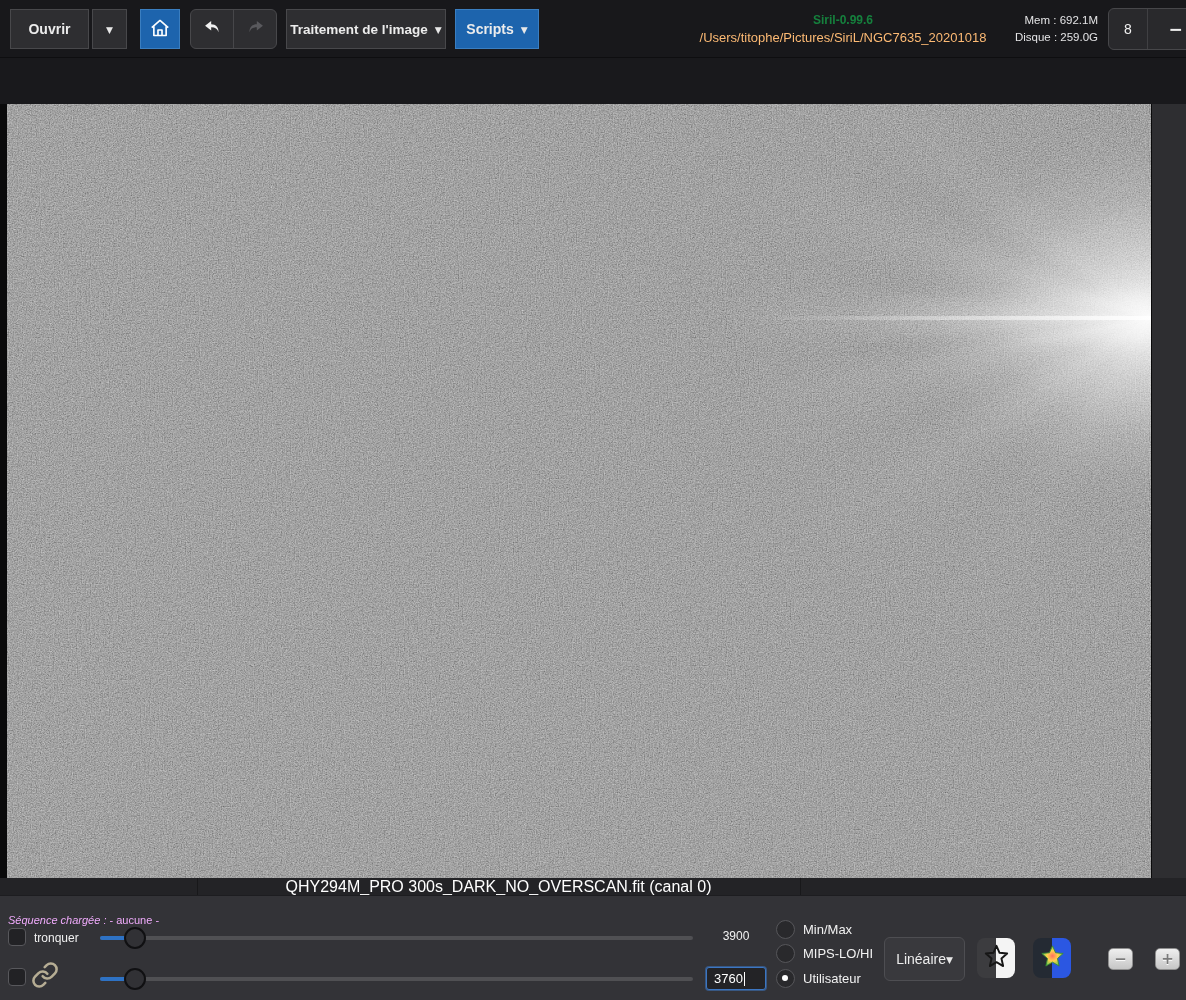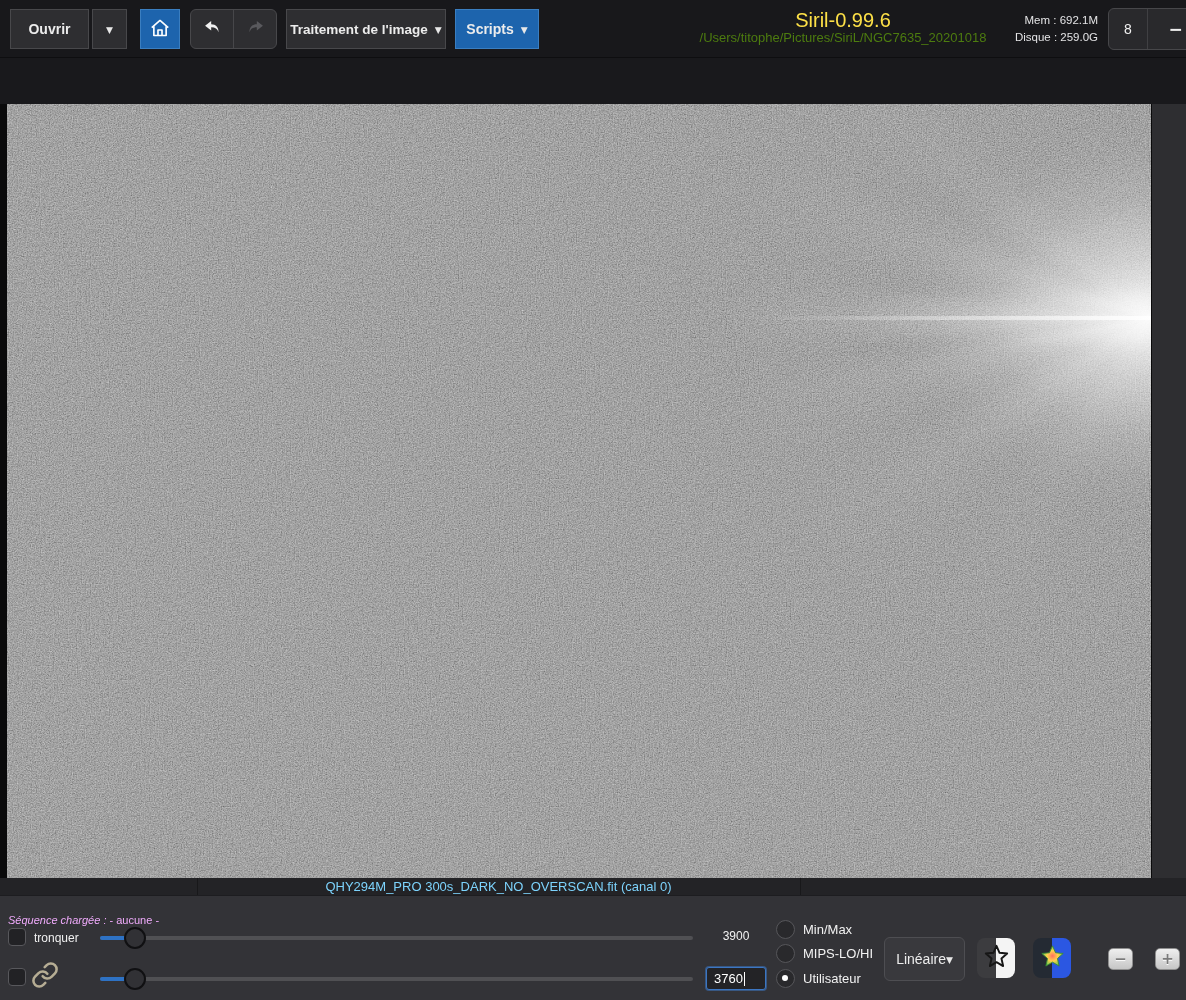--- a/index.html
+++ b/index.html
@@ -21,22 +21,22 @@
   .caret { font-family:"DejaVu Sans", sans-serif; font-size:9px; color:#e8e8e8; line-height:1; padding-top:2px; }
   .btn-open { left:10px; width:79px; }
   .btn-open-caret { left:92px; width:35px; }
   .btn-home { left:140px; width:40px; }
   .undo-group { position:absolute; left:190px; top:9px; width:87px; height:40px; background:#2e2e31; border:1px solid #48484b; border-radius:6px; display:flex; }
   .undo-half { flex:1; display:flex; align-items:center; justify-content:center; cursor:pointer; }
   .undo-half + .undo-half { border-left:1px solid #47474a; }
   .btn-improc { left:286px; width:160px; font-size:13.5px; }
   .btn-scripts { left:455px; width:84px;justify-content:center; }
   .title-block { position:absolute; left:593px; top:11px; width:500px; text-align:center; pointer-events:none; }
-  .title-main { font-size:20px; font-weight:normal; color:#fde047; line-height:18px; }
-  .title-path { font-size:13px; color:#4d7c0f; line-height:17px; }
+  .title-main { font-size:12px; font-weight:bold; color:#15803d; line-height:18px; }
+  .title-path { font-size:13px; color:#fdba74; line-height:17px; }
   .mem-block { position:absolute; right:88px; top:12px; text-align:right; font-size:11.5px; color:#e3e3e5; line-height:17px; }
   .zoom-spin { position:absolute; left:1108px; top:8px; width:96px; height:42px; background:#29292c; border:1px solid #47474a; border-radius:6px; display:flex; overflow:hidden; }
   .zoom-spin .val { width:38px; display:flex; align-items:center; justify-content:center; font-size:14px; color:#f0f0f0; }
   .zoom-spin .minus { flex:1; border-left:1px solid #404043; display:flex; align-items:center; justify-content:center; font-size:17px; font-weight:bold; color:#f0f0f0; cursor:pointer; font-family:"DejaVu Sans", sans-serif; }
   
   .tabbar { position:absolute; left:0; top:58px; width:1186px; height:46px; background:#1e1e21; }
   .tab { position:absolute; left:8px; top:0; width:76px; height:46px; cursor:pointer; }
   .tab-label { position:absolute; left:0; right:0; top:13px; text-align:center; font-size:13px; font-weight:bold; color:#f2f2f2; }
   .tab-underline { position:absolute; left:0; right:0; bottom:0; height:4px; background:#2c66a9; }
   
@@ -64,21 +64,21 @@
   .glow-haze { position:absolute; right:0; top:calc(27.6% - 24px); width:340px; height:48px;
     background:linear-gradient(to left, rgba(255,255,255,.38), rgba(255,255,255,.12) 55%, transparent 90%);
     filter:blur(7px); }
   .glow-streak { position:absolute; right:0; top:calc(27.6% - 2px); width:440px; height:4px;
     background:linear-gradient(to left, rgba(255,255,255,.95), rgba(255,255,255,.45) 40%, rgba(255,255,255,.12) 72%, transparent 95%);
     filter:blur(.6px); }
   
   .statusbar { position:absolute; left:0; top:878px; width:1186px; height:17px; background:#232326; }
   .status-sep { position:absolute; top:0; width:1px; height:17px; background:#18181a; }
   .caption-section { position:absolute; left:197px; top:0; width:603px; height:17px; display:flex; align-items:center; justify-content:center; }
-  .caption { font-size:13px; color:#7dd3fc; white-space:nowrap; }
+  .caption { font-size:16px; color:#ffffff; white-space:nowrap; }
   
   .bottom { position:absolute; left:0; top:895px; width:1186px; height:105px; background:#333337; border-top:1px solid #1d1d20; }
   .seq-line { position:absolute; left:8px; top:18px; font-size:11px; color:#f0abfc; }
   .seq-label { font-style:italic; }
   .checkbox { position:absolute; width:18px; height:18px; background:#222225; border:1.5px solid #58585c; border-radius:4px; cursor:pointer; }
   .cb1 { left:8px; top:32px; }
   .cb2 { left:8px; top:72px; }
   .trunc-label { position:absolute; left:34px; top:35px; font-size:12px; color:#f0f0f0; }
   .link-wrap { position:absolute; left:31px; top:65px; }
   .slider { position:absolute; left:100px; width:593px; height:24px; cursor:pointer; }

